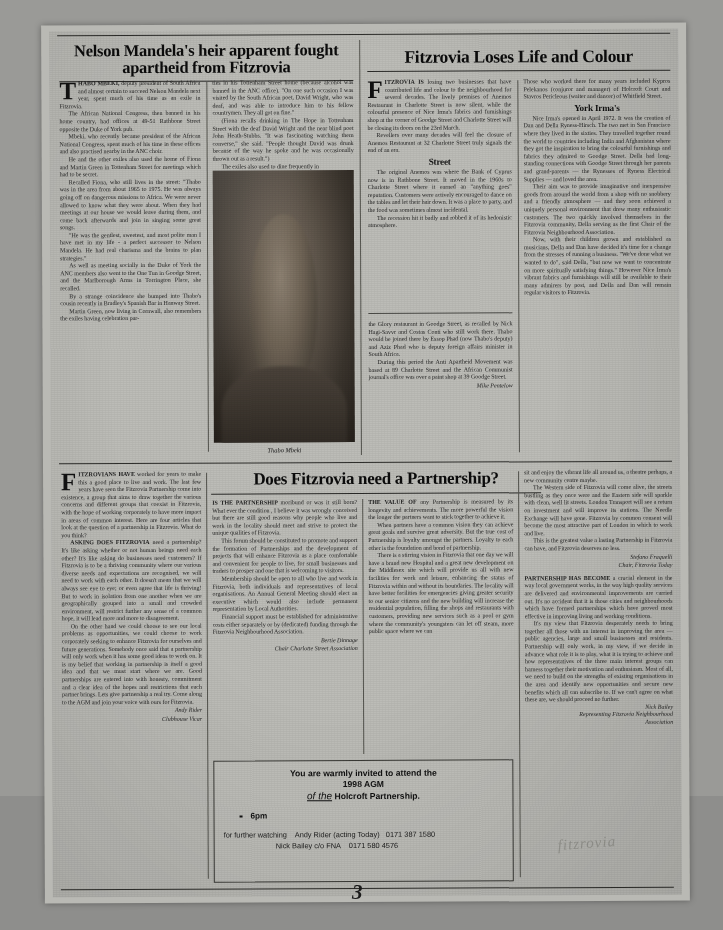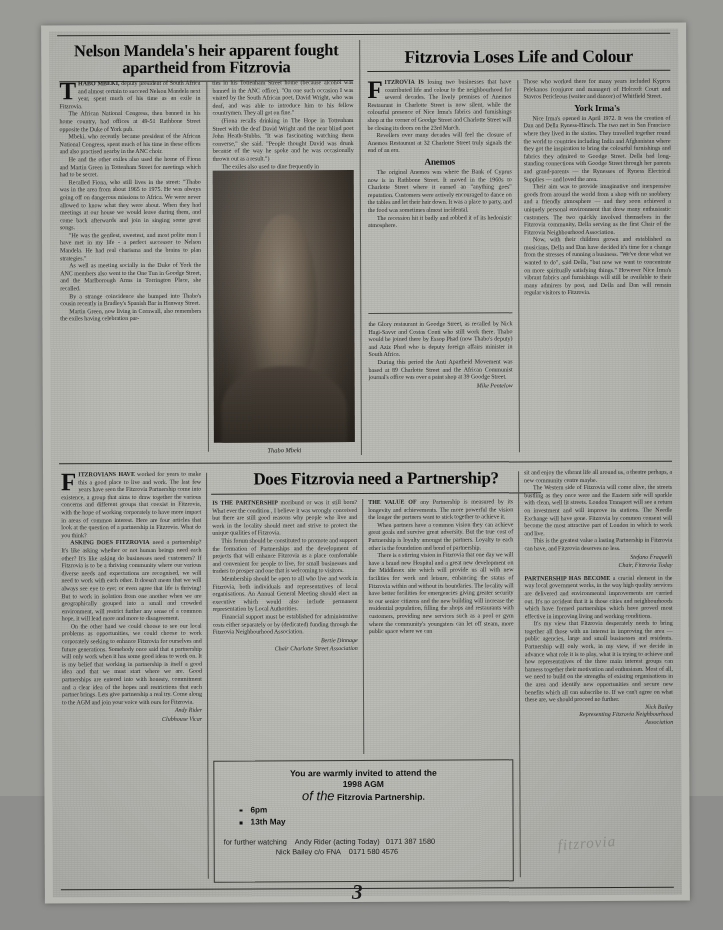--- a/index.html
+++ b/index.html
@@ -192,23 +192,23 @@
     color: #111;
     line-height: 11px;
   }
   .agm-line3 {
     font-size: 8.6px;
     text-align: center;
     color: #111;
     line-height: 11.5px;
     font-weight: bold;
   }
-  .agm-line3 .ital { font-style: italic; font-weight: normal; font-size: 13px; }
+  .agm-line3 .ital { font-style: italic; font-weight: normal; font-size: 10px; text-decoration: underline; }
   .agm-list {
-    margin: 0 0 0 0;
+    margin: 7px 0 0 0;
     padding: 0 0 0 16px;
     list-style: none;
   }
   .agm-list li {
     font-size: 8.2px;
     font-weight: bold;
     color: #111;
     line-height: 12.5px;
     position: relative;
     padding-left: 11px;
@@ -300,21 +300,21 @@
 
       <div class="vrule" style="left:310px;top:10px;height:415px;"></div>
 
       <div class="article" style="left:318px;top:8px;width:303px;height:420px;">
         <div class="hl" style="font-size:17.5px;width:303px;padding-top:10px;">Fitzrovia Loses Life and Colour</div>
         <div class="rule-h" style="margin-top:5px;"></div>
 
         <div class="col body-copy txt" style="left:0px;top:41px;width:144px;">
           <p class="dropcap noind"><b>FITZROVIA IS</b> losing two businesses that have contributed life and colour to the neighbourhood for several decades. The lively premises of Anemos Restaurant in Charlotte Street is now silent, while the colourful presence of Nice Irma's fabrics and furnishings shop at the corner of Goodge Street and Charlotte Street will be closing its doors on the 23rd March.</p>
           <p>Revellers over many decades will feel the closure of Anemos Restaurant at 32 Charlotte Street truly signals the end of an era.</p>
-          <div class="subhead">Anemos</div>
+          <div class="subhead">Street</div>
           <p>The original Anemos was where the Bank of Cyprus now is in Rathbone Street. It moved in the 1960s to Charlotte Street where it earned an "anything goes" reputation. Customers were actively encouraged to dance on the tables and let their hair down. It was a place to party, and the food was sometimes almost incidental.</p>
           <p>The recession hit it badly and robbed it of its hedonistic atmosphere.</p>
         </div>
 
         <div class="rule-thin" style="position:absolute;left:0px;top:275px;width:144px;"></div>
 
         <div class="col body-copy txt" style="left:0px;top:283px;width:144px;">
           <p class="noind">the Glory restaurant in Goodge Street, as recalled by Nick Hagi-Savvr and Costas Conti who still work there. Thabo would be joined there by Essop Phad (now Thabo's deputy) and Aziz Phad who is deputy foreign affairs minister in South Africa.</p>
           <p>During this period the Anti Apartheid Movement was based at 89 Charlotte Street and the African Communist journal's office was over a paint shop at 39 Goodge Street.</p>
           <div class="byline">Mike Pentelow</div>
@@ -378,25 +378,24 @@
           <div class="tiny-sig">Nick Bailey</div>
           <div class="tiny-sig">Representing Fitzrovia Neighbourhood</div>
           <div class="tiny-sig">Association</div>
         </div>
 
         <div class="agm-box" style="left:151px;top:294px;width:300px;height:122px;">
           <div class="agm-line1">You are warmly invited to attend the</div>
           <div class="agm-line2">1998 AGM</div>
           <div class="agm-line3">
             <span class="ital">of the</span>
-            <span>Fitzrovia Partnership.</span>
+            <span>Holcroft Partnership.</span>
           </div>
           <ul class="agm-list">
             <li>6pm</li>
-            <li>13th May</li>
           </ul>
           <div class="agm-contact">
             <div>
               <span>for further watching</span>
               &nbsp;&nbsp;
               <span>Andy Rider  (acting Today)</span>
               &nbsp;
               <span>0171 387 1580</span>
             </div>
             <div style="padding-left:52px;">

